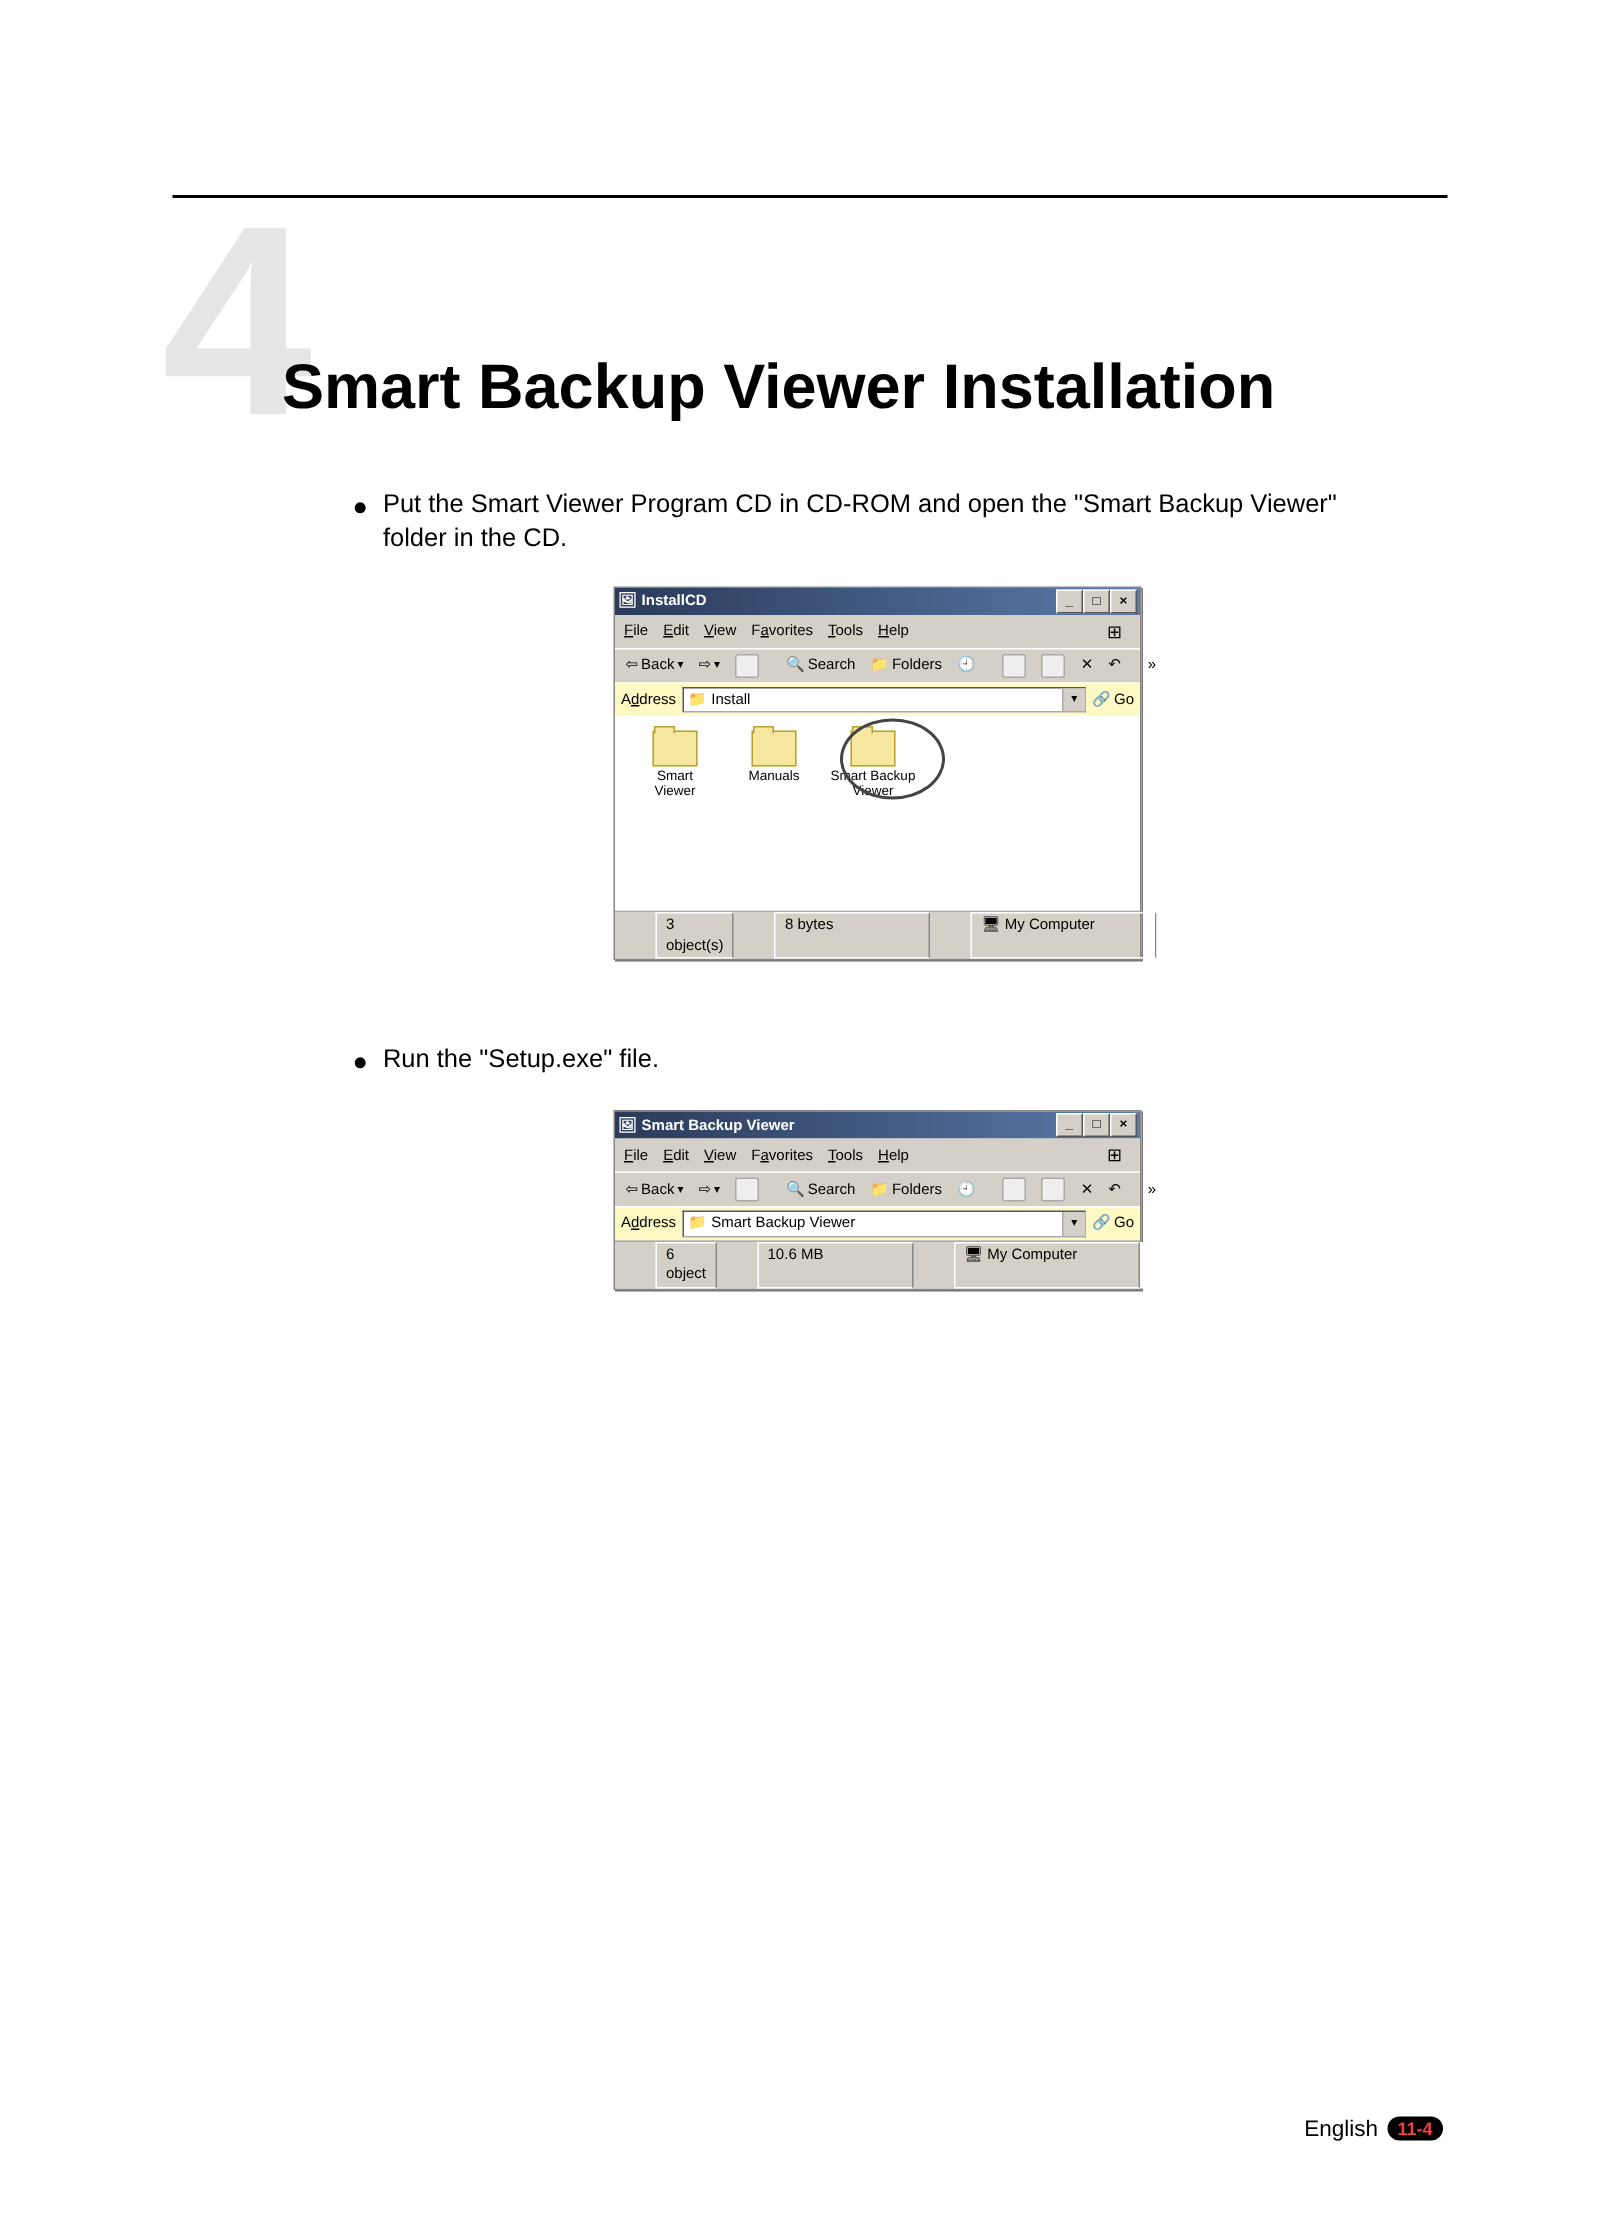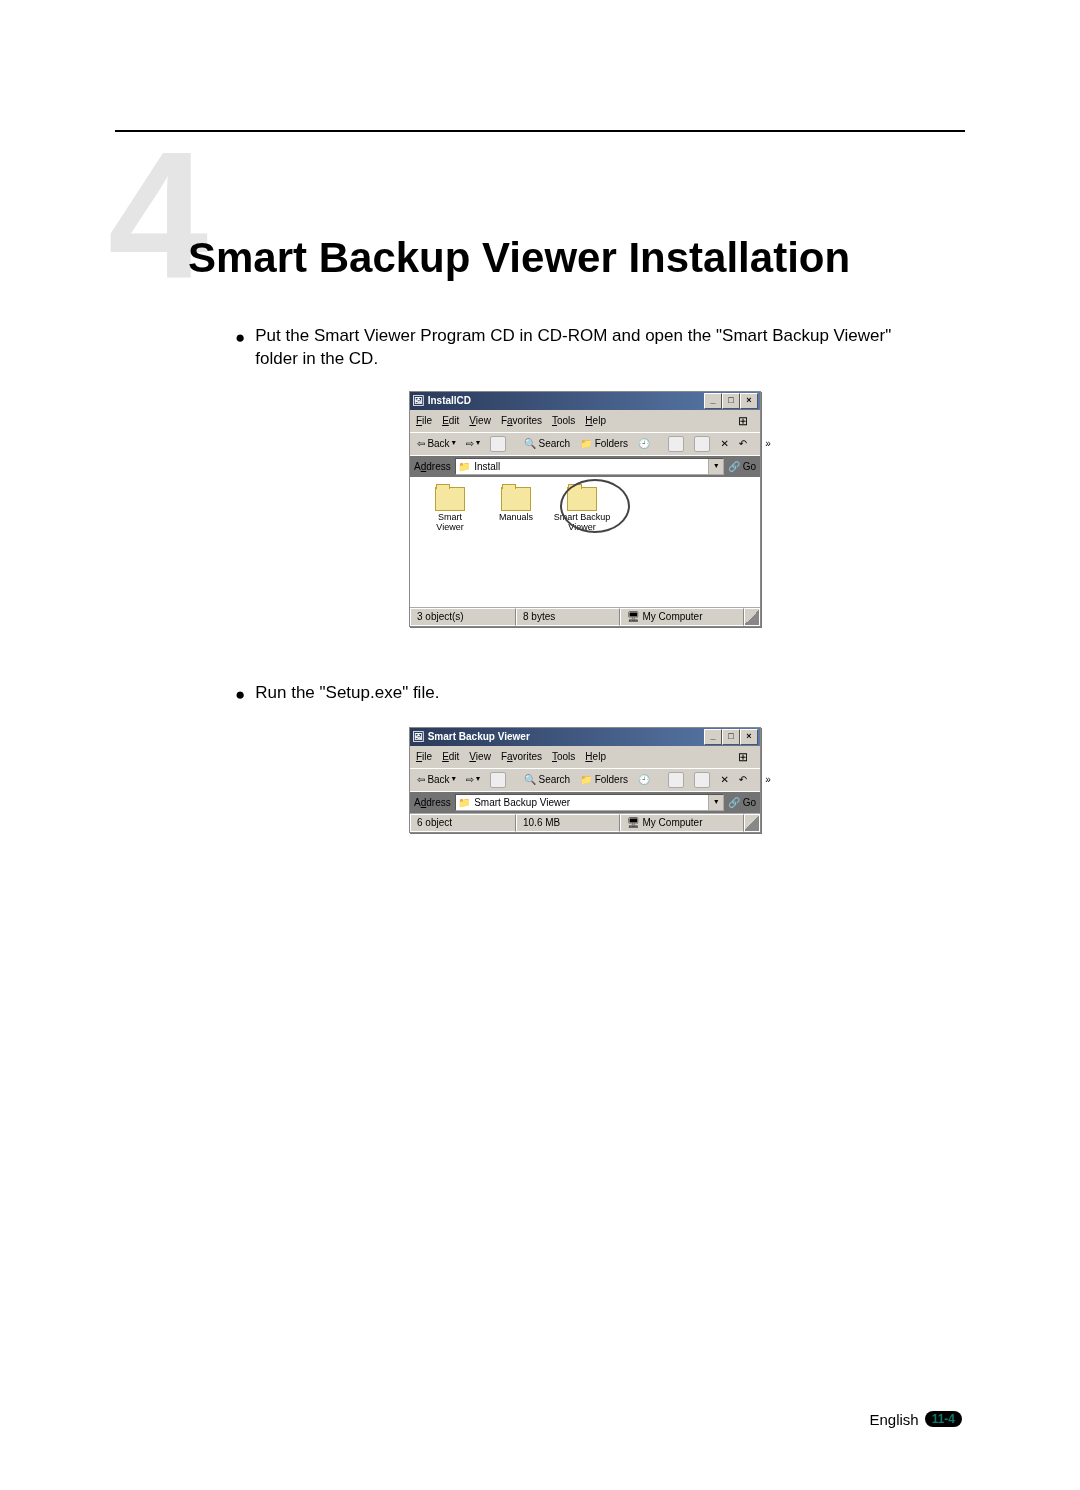--- a/index.html
+++ b/index.html
@@ -118,21 +118,21 @@
     display:inline-flex;align-items:center;gap:2px;
     padding:1px 3px;
   }
   .tb-icon {
     width:14px; height:14px; display:inline-block;
     border:1px solid #aaa; border-radius:2px; background:#eee;
   }
   .sep { width:1px;height:16px;background:#aaa;margin:0 2px; }
   .arrow-down { font-size:8px; }
   .addressbar {
-    background:#737373;
+    background:#fef9c3;
     display:flex;
     align-items:center;
     gap:4px;
     padding:2px 4px;
     border-top:1px solid #fff;
     font-size:10px;
   }
   .addressbar .field {
     flex:1;
     background:#fff;
@@ -192,20 +192,21 @@
     background:#d4d0c8;
     display:flex;
     border-top:1px solid #aaa;
     font-size:10px;
   }
   .statusbar .cell {
     border:1px solid #fff;
     border-right:1px solid #888;
     padding:1px 6px;
     flex:1;
+    margin-left:27px;
   }
   .statusbar .cell.small { flex:0 0 90px; text-align:left; }
   .statusbar .grip {
     width:14px;
     background:
       linear-gradient(135deg, transparent 50%, #888 50%);
     border:1px solid #fff;
   }
 
   .footer {
@@ -213,21 +214,21 @@
     right: 118px;
     bottom: 62px;
     font-size: 15px;
     display:flex;
     align-items:flex-start;
     gap:6px;
     margin-left:32px;
   }
   .pg-badge {
     background:#000;
-    color:#0f766e;
+    color:#ef4444;
     border-radius: 10px;
     padding:1px 7px;
     font-size:12px;
     font-weight:bold;
   }
 </style>
 </head>
 <body>
 
 <div class="page-hr"></div>

